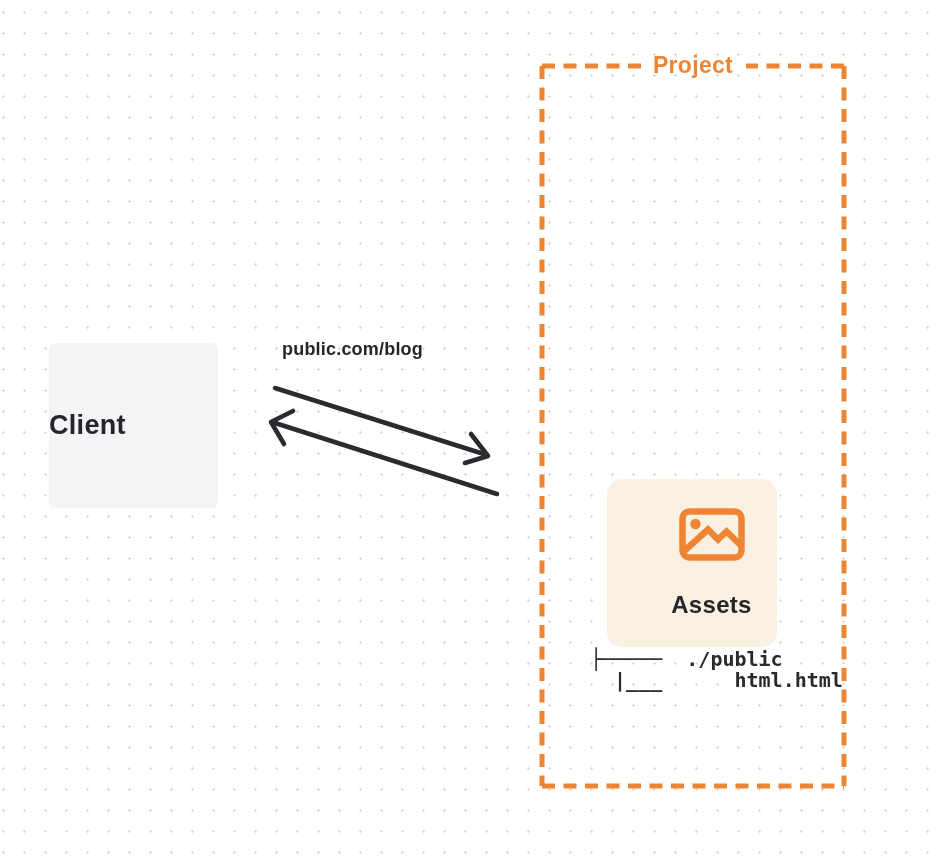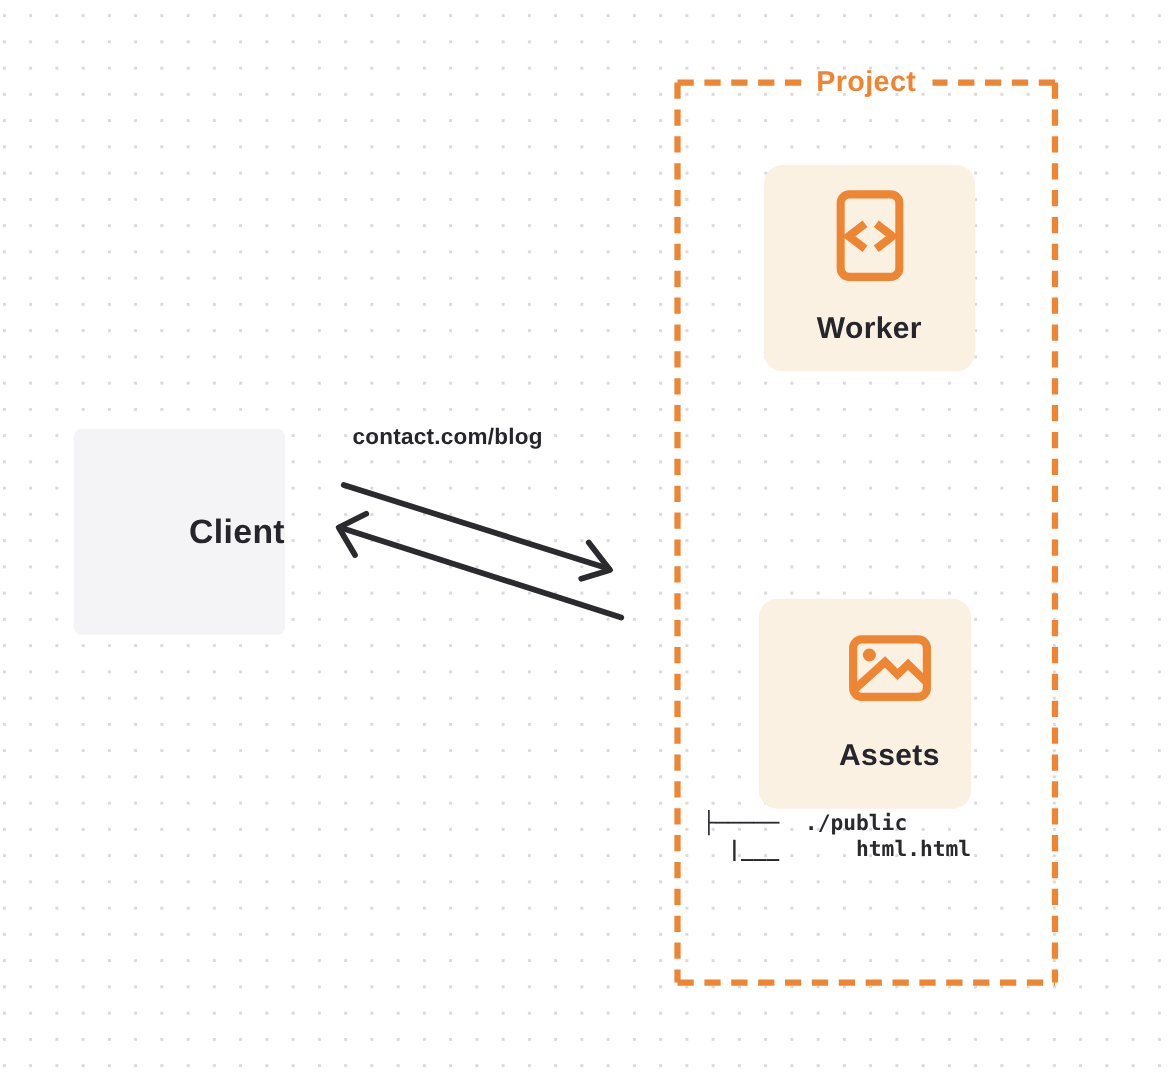--- a/index.html
+++ b/index.html
@@ -50,29 +50,29 @@
     left: 693px;
     transform: translateX(-50%);
     font-size: 23px;
     font-weight: 700;
     color: var(--orange);
     letter-spacing: 0.3px;
     white-space: nowrap;
   }
   .client-box {
     position: absolute;
-    left: 59px;
+    left: 49px;
     top: 343px;
     width: 169px;
     height: 165px;
     background: var(--client_bg);
     border-radius: 6px;
     display: flex;
     align-items: center;
-    justify-content: flex-end;
+    justify-content: flex-start;
   }
   .client-box .node-label { font-size: 27px; }
   .node-label {
     font-weight: 700;
     color: var(--text_dark);
     letter-spacing: 0.3px;
   }
   .request-label {
     position: absolute;
     left: 282px;
@@ -98,24 +98,24 @@
   .icon-stroke {
     stroke: var(--orange);
     fill: none;
     stroke-width: 6.5;
     stroke-linecap: butt;
     stroke-linejoin: miter;
   }
   .icon-fill { fill: var(--orange); }
   .file-tree {
     position: absolute;
-    left: 562px;
+    left: 590px;
     top: 649px;
     font-family: "DejaVu Sans Mono", monospace;
-    font-size: 17px;
+    font-size: 20px;
     font-weight: 700;
     line-height: 21px;
     color: #2A2A2E;
     white-space: pre;
   }
 </style>
 </head>
 <body>
 
 <div id="canvas">
@@ -140,30 +140,22 @@
       <path class="arrow-line" d="M293,411 L271,422 L284,444"></path>
     </g>
   </svg>
 
   <div class="project-label">Project</div>
 
   <div class="client-box">
     <span class="node-label">Client</span>
   </div>
 
-  <div class="request-label">contact.com/blog</div>
+  <div class="request-label">public.com/blog</div>
 
-  <div class="card worker-card">
-    <svg width="54" height="73" viewBox="0 0 54 73">
-      <rect class="icon-stroke" x="3.5" y="3.5" width="47" height="66" rx="7"></rect>
-      <polyline class="icon-stroke" points="23,27 10,37 23,47"></polyline>
-      <polyline class="icon-stroke" points="32,27 45,37 32,47"></polyline>
-    </svg>
-    <span class="node-label">Worker</span>
-  </div>
 
   <div class="card assets-card">
     <svg width="66" height="53" viewBox="0 0 66 53">
       <rect class="icon-stroke" x="3.5" y="3.5" width="59" height="46" rx="7"></rect>
       <circle class="icon-fill" cx="16.5" cy="16" r="5.2"></circle>
       <polyline class="icon-stroke" points="3,45 29,21.5 39,31.5 47.5,23.5 63,38.5"></polyline>
     </svg>
     <span class="node-label">Assets</span>
   </div>
 

